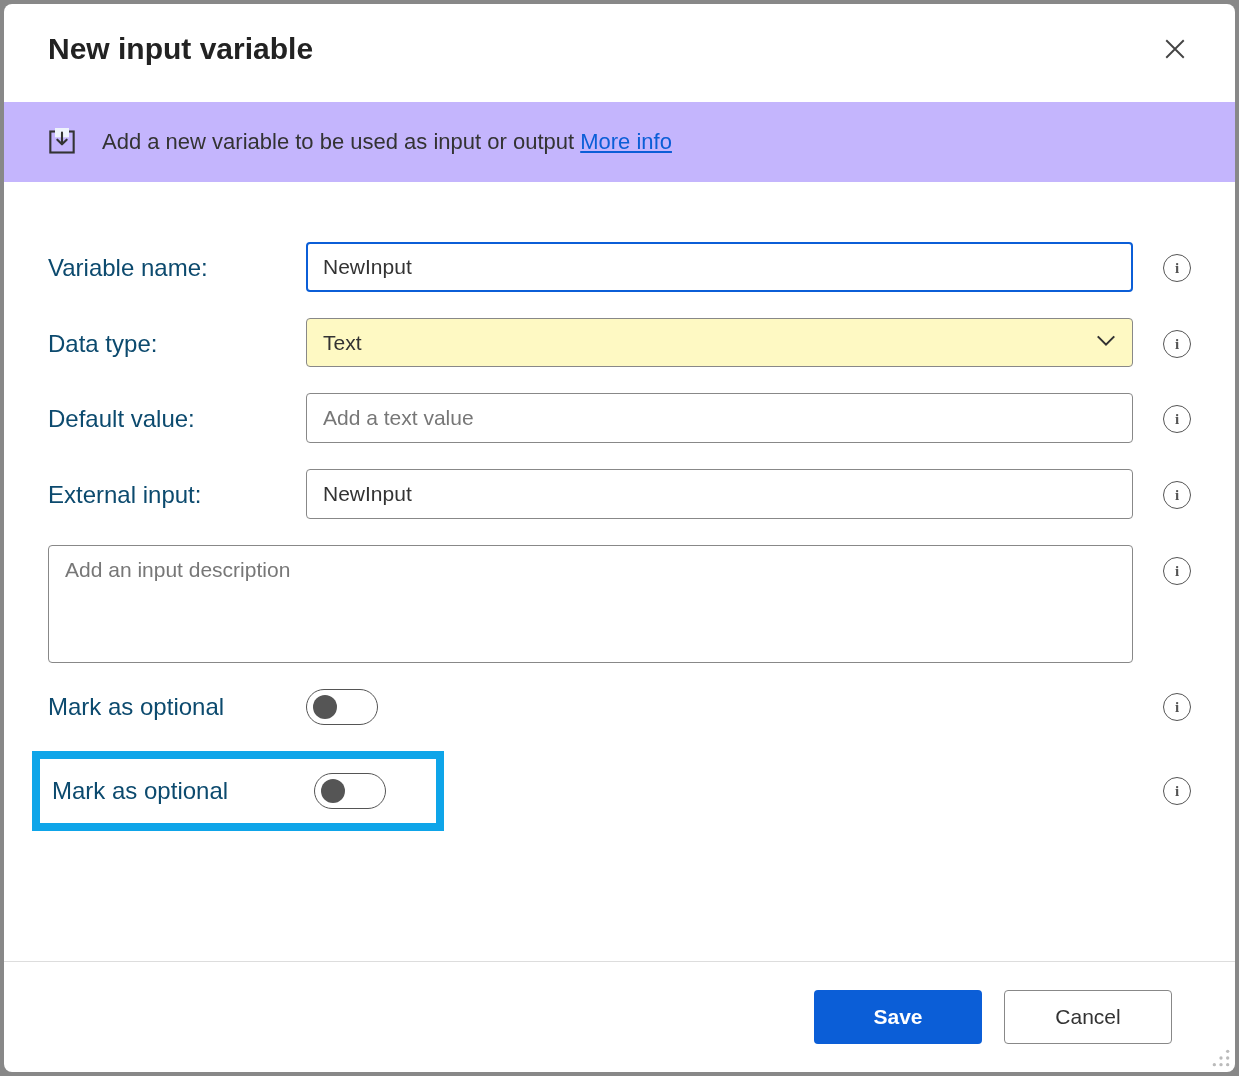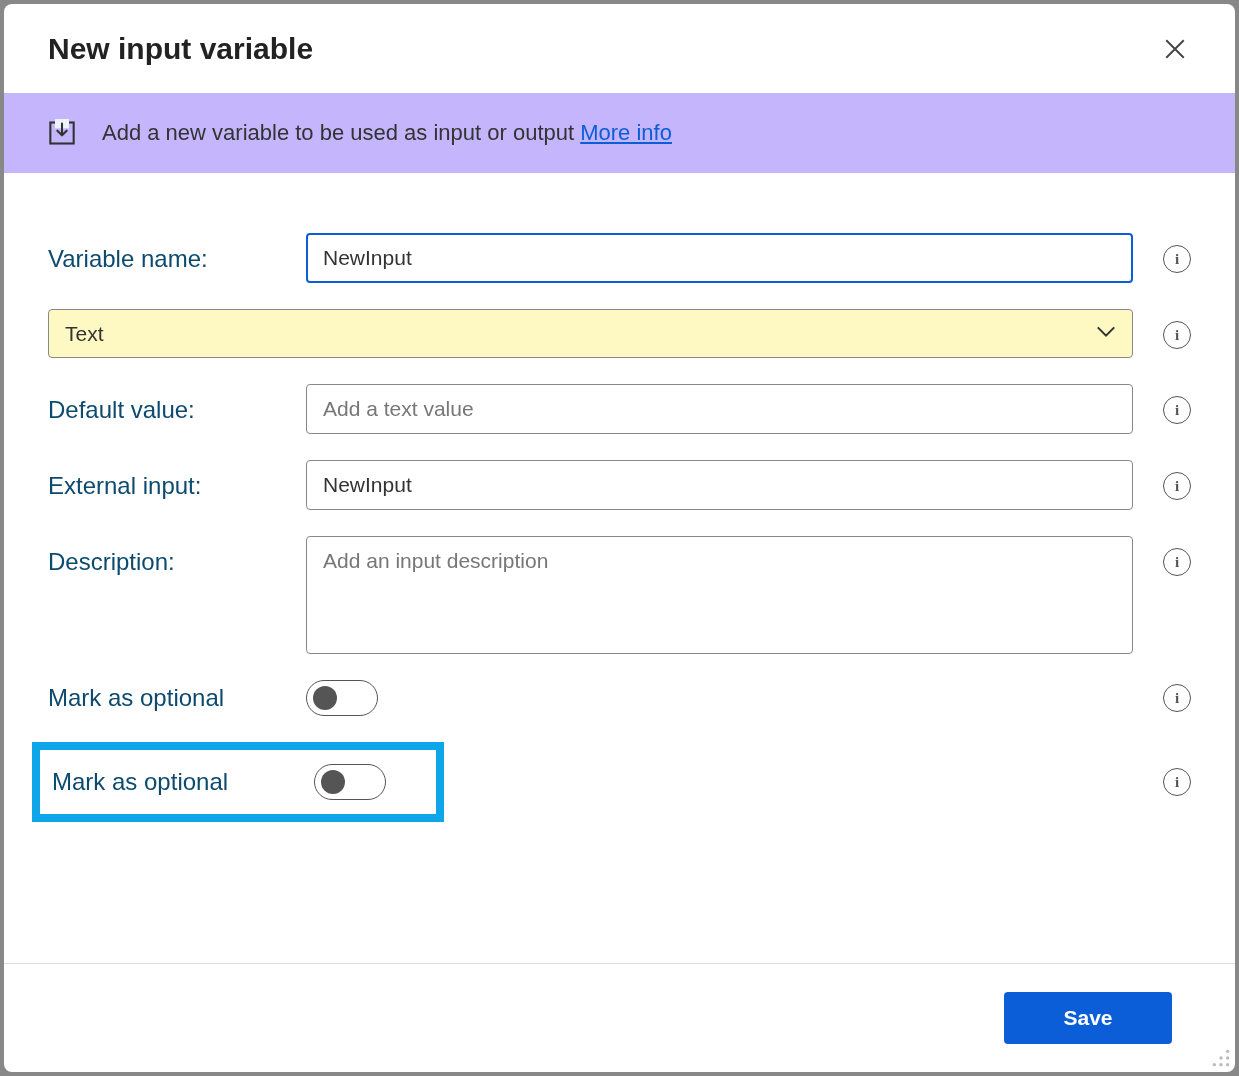--- a/index.html
+++ b/index.html
@@ -17,21 +17,21 @@
       border-radius: 8px;
       display: flex;
       flex-direction: column;
       overflow: hidden;
       position: relative;
     }
     .dialog-header {
       display: flex;
       justify-content: space-between;
       align-items: center;
-      padding: 28px 44px 27px 44px;
+      padding: 28px 44px 36px 44px;
     }
     .dialog-title {
       font-size: 30px;
       font-weight: 600;
       color: #222;
     }
     .close-btn {
       width: 32px;
       height: 32px;
       display: flex;
@@ -254,20 +254,21 @@
 
     <div class="form-row">
       <div class="form-label">Variable name:</div>
       <div class="control-wrap">
         <input class="input focused" type="text" value="NewInput" style="">
         <div class="info-icon">i</div>
       </div>
     </div>
 
     <div class="form-row">
+      <div class="form-label">Data type:</div>
       <div class="control-wrap">
         <div class="select-wrap">
           <select class="select">
             <option>Text</option>
           </select>
           <span class="select-chevron">
             <svg width="22" height="22" viewBox="0 0 16 16">
                 <path d="M2 5 L8 11 L14 5" fill="none" stroke="#333" stroke-width="1.5"></path>
               </svg>
           </span>
@@ -286,21 +287,20 @@
 
     <div class="form-row">
       <div class="form-label">External input:</div>
       <div class="control-wrap">
         <input class="input" type="text" value="NewInput" style="">
         <div class="info-icon">i</div>
       </div>
     </div>
 
     <div class="form-row">
-      <div class="form-label">Description:</div>
       <div class="control-wrap">
         <textarea class="textarea" placeholder="Add an input description" style=""></textarea>
         <div class="info-icon">i</div>
       </div>
     </div>
 
     <div class="form-row center-align">
       <div class="form-label">Mark as optional</div>
       <div class="control-wrap center-align">
         <div class="toggle-wrap">
@@ -320,20 +320,21 @@
         </div>
       </div>
       <div class="highlight-fill"></div>
       <div class="info-icon" style="margin-top:0">i</div>
     </div>
 
   </div>
 
   <div class="dialog-footer">
     <button class="btn btn-primary">Save</button>
+    <button class="btn btn-secondary">Cancel</button>
     <svg class="resize-grip" viewBox="0 0 12 12">
       <circle cx="10" cy="2" r="1" fill="currentColor"></circle>
       <circle cx="6" cy="6" r="1" fill="currentColor"></circle>
         <circle cx="10" cy="6" r="1" fill="currentColor"></circle>
       <circle cx="2" cy="10" r="1" fill="currentColor"></circle>
         <circle cx="6" cy="10" r="1" fill="currentColor"></circle>
         <circle cx="10" cy="10" r="1" fill="currentColor"></circle>
     </svg>
   </div>
 

